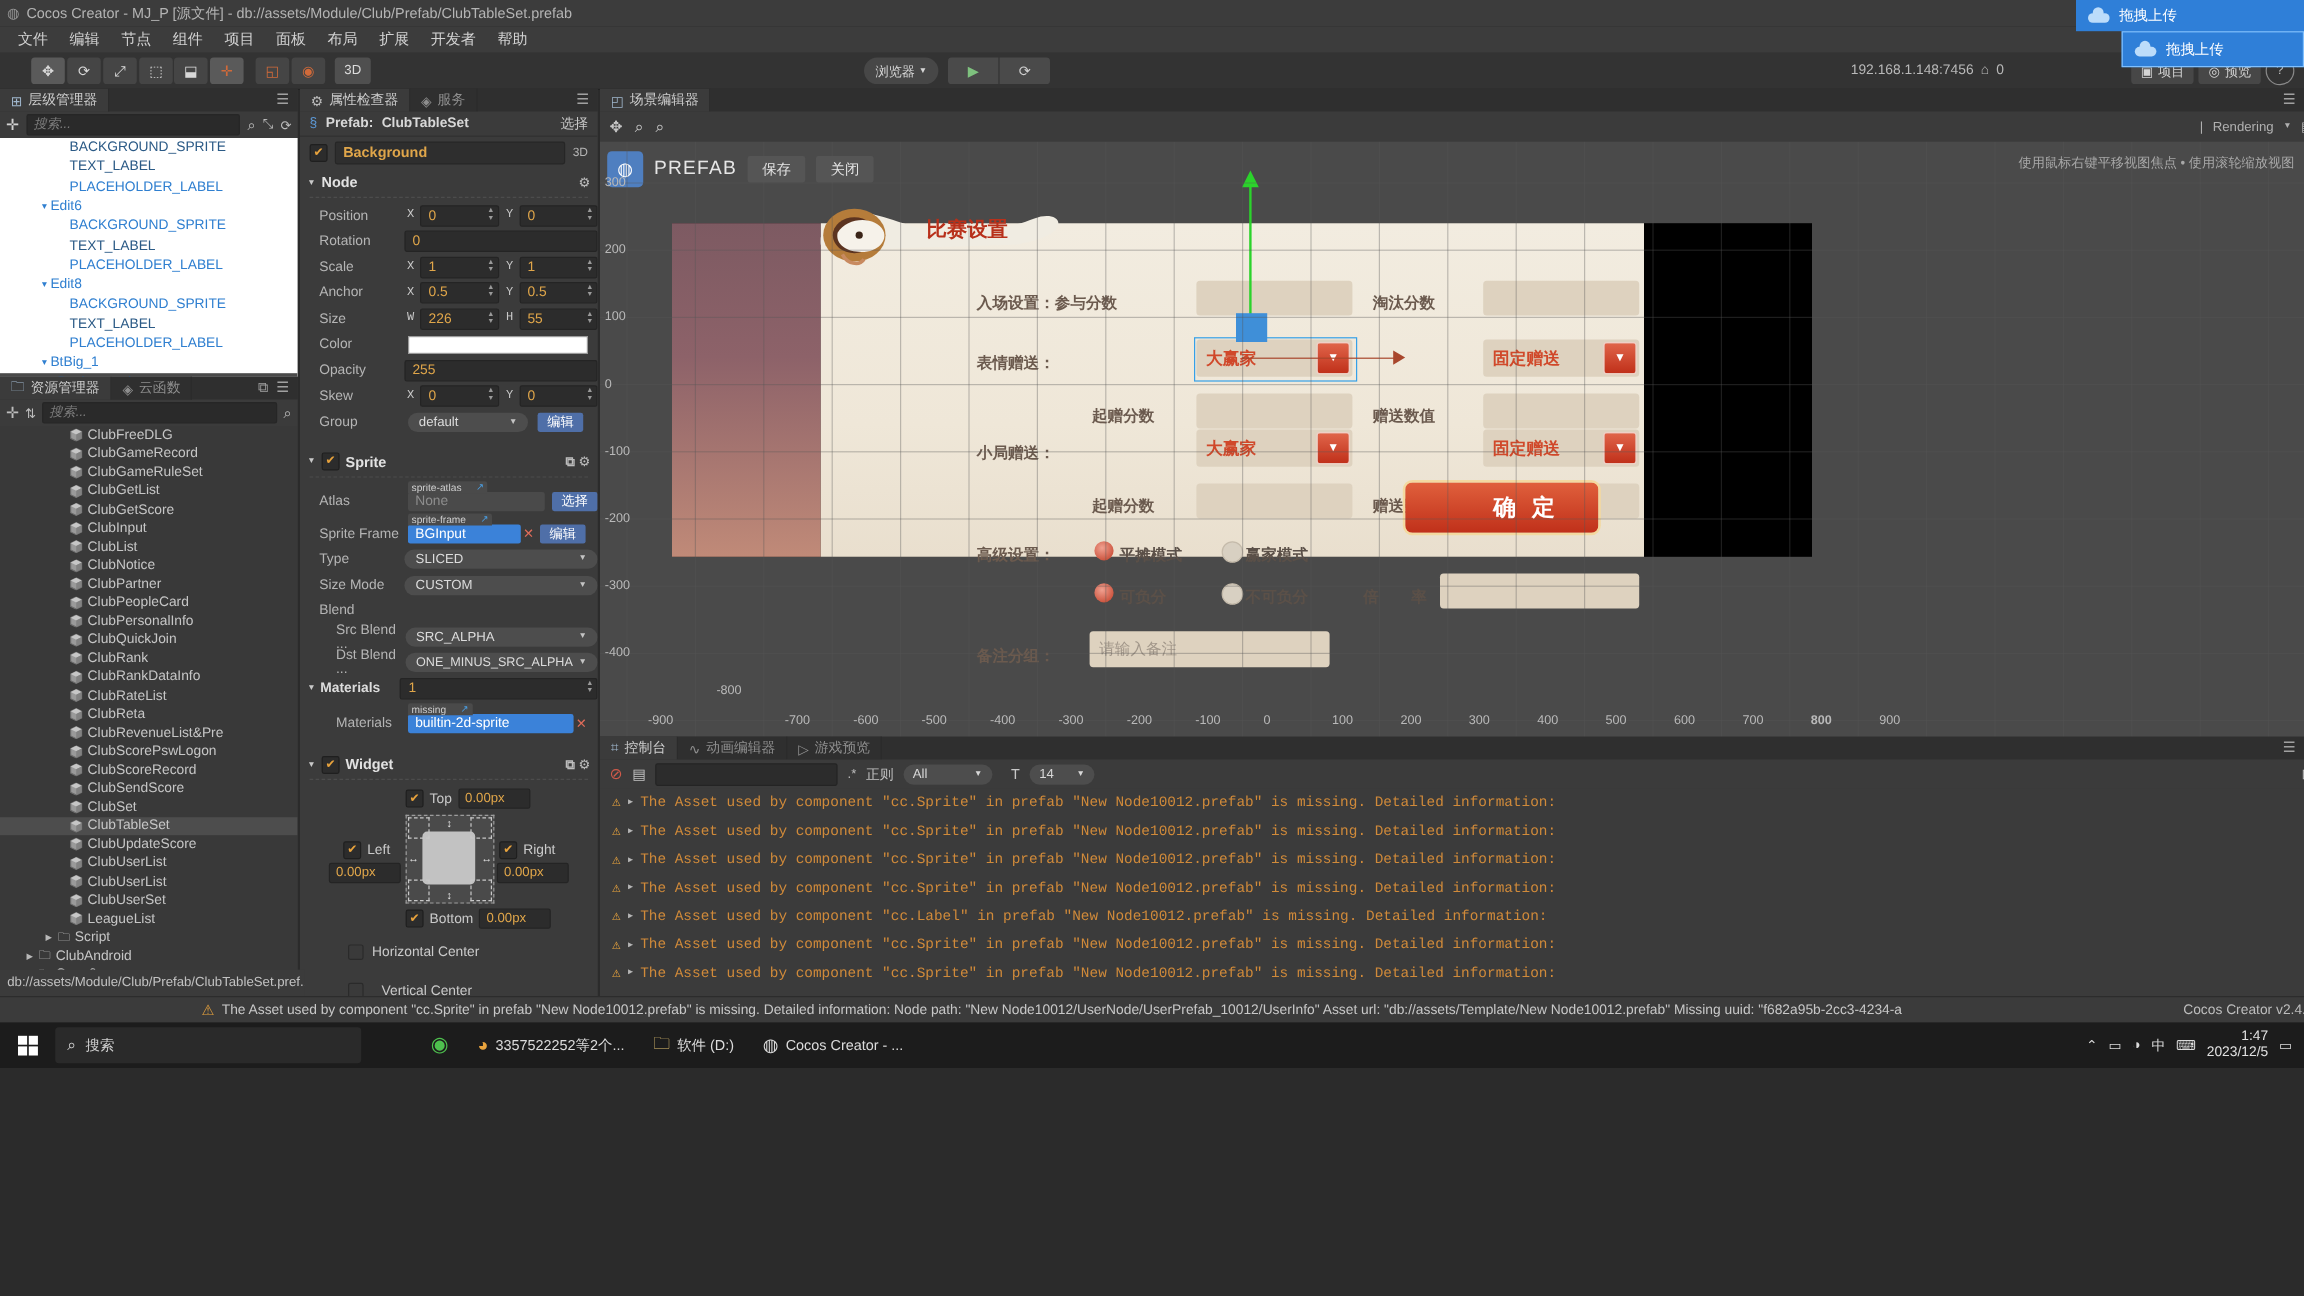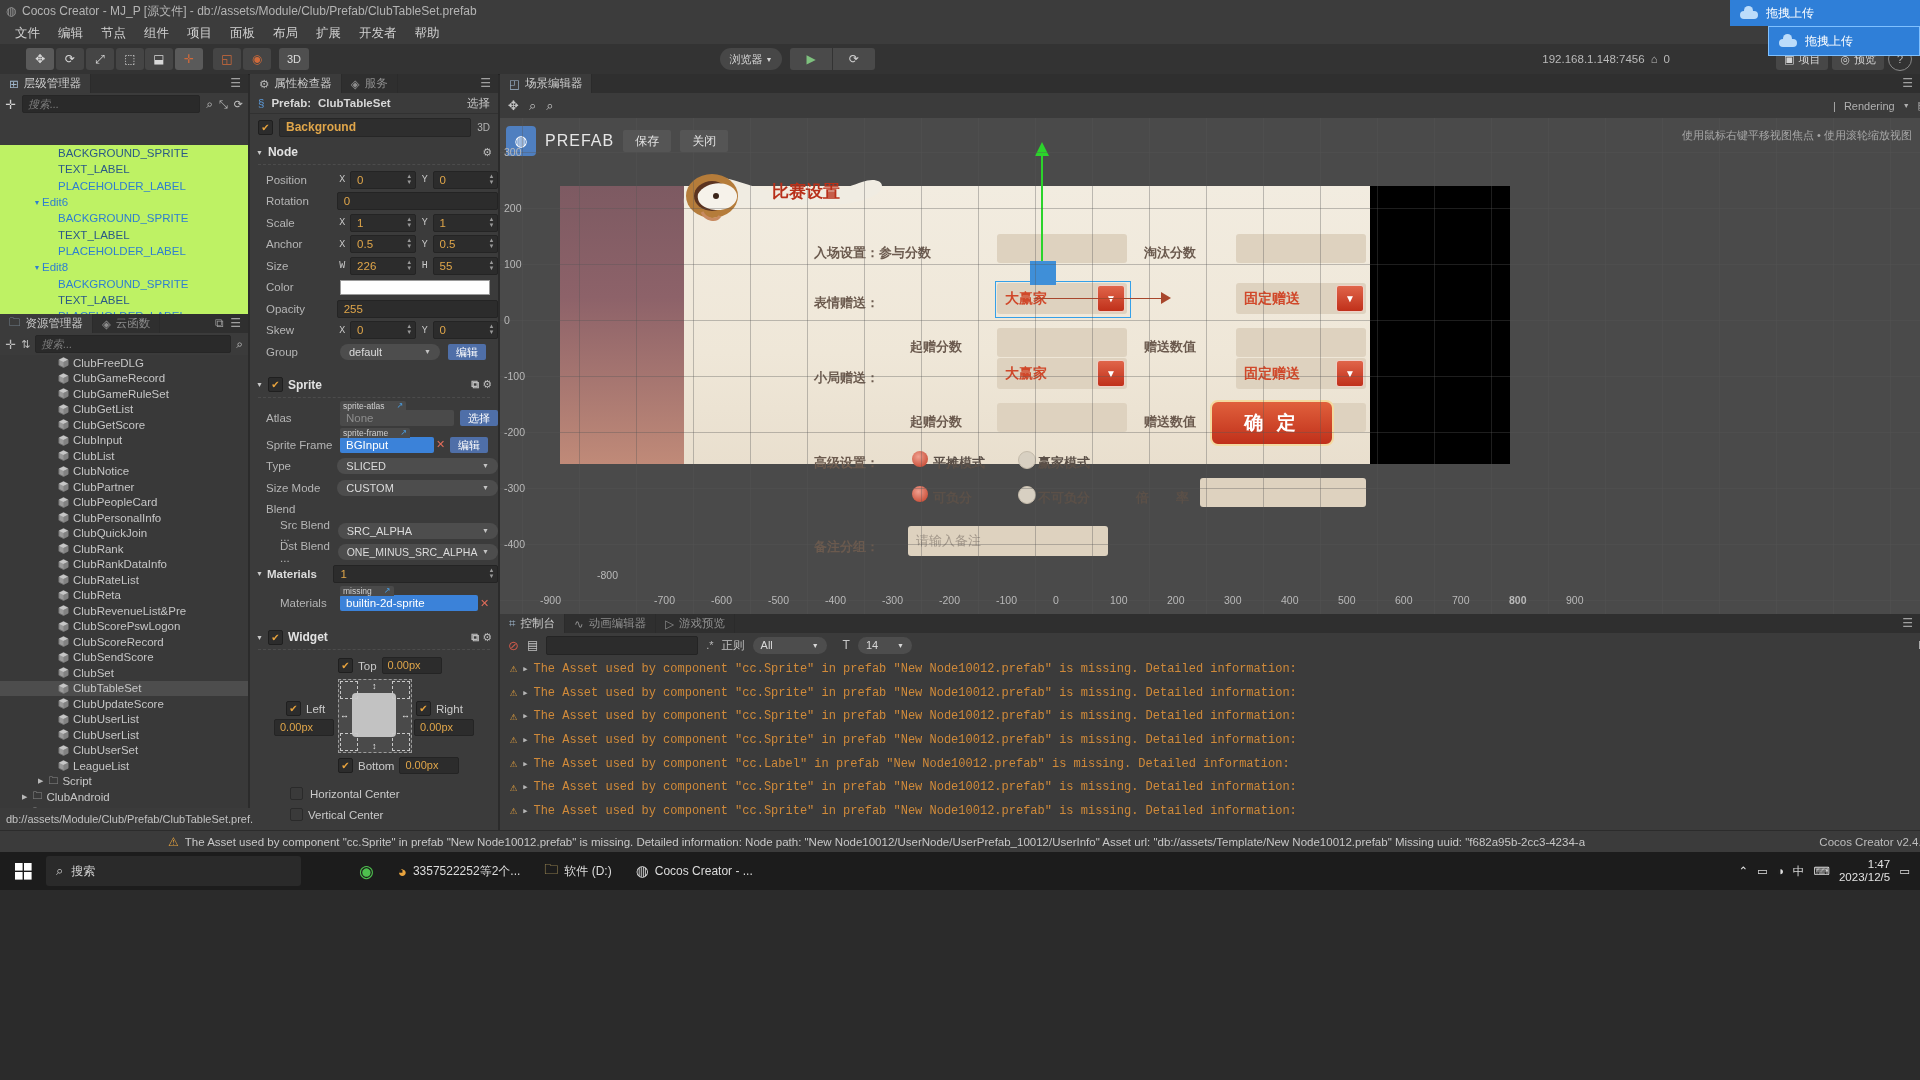--- a/index.html
+++ b/index.html
@@ -38,21 +38,21 @@
   .ptabs{height:19px;background:#2f2f2f;display:flex;align-items:flex-end;}
   .ptab{height:19px;padding:0 9px;display:flex;align-items:center;gap:5px;background:#3b3b3b;color:#cdcdcd;font-size:11.5px;border-right:1px solid #2b2b2b;}
   .ptab.inactive{background:#2f2f2f;color:#8e8e8e;}
   .pmenu{margin-left:auto;padding:0 7px;color:#a0a0a0;font-size:12px;line-height:19px;}
 
   
   #hier{left:0;top:74px;width:248px;height:240px;}
   #hier .toolrow{height:22px;display:flex;align-items:center;gap:6px;padding:0 5px;background:#3b3b3b;}
   .srchbox{flex:1;height:16px;background:#2a2a2a;border:1px solid #262626;border-radius:2px;color:#7d7d7d;font-style:italic;font-size:11px;padding:0 5px;line-height:16px;}
   .icobtn{color:#bdbdbd;font-size:11px;}
-  #hierlist{position:absolute;left:0;top:41px;width:248px;height:199px;overflow:hidden;background:#bef264;margin-top:30px;}
+  #hierlist{position:absolute;left:0;top:41px;width:248px;height:199px;overflow:hidden;background:#ffffff;}
   .hrow{height:16.3px;display:flex;align-items:center;color:#2f7fd0;font-size:11.5px;white-space:nowrap;}
   .hrow.dim{color:#2b5a86;}
   .hrow.sel{background:#4a4a4a;}
   .arw{width:10px;color:#2f7fd0;font-size:7px;text-align:center;}
 
   
   #assets{left:0;top:314px;width:248px;height:516px;}
   #assets .toolrow{height:22px;display:flex;align-items:center;gap:5px;padding:0 5px;background:#3b3b3b;}
   #assetlist{position:absolute;left:0;top:41px;width:248px;height:475px;overflow:hidden;background:#393939;}
   .arow{height:15.5px;display:flex;align-items:center;color:#c6c6c6;font-size:11.5px;white-space:nowrap;padding-left:58px;}
@@ -112,21 +112,21 @@
   #gameinner{position:absolute;left:124px;top:0;width:686px;height:278px;background:linear-gradient(180deg,#f2ece0 0%,#efe7d8 60%,#e9dfce 100%);}
   #gameleft{position:absolute;left:0;top:0;width:124px;height:278px;background:linear-gradient(180deg,#7d5a62 0%,#8d6269 40%,#c08a78 100%);}
   .flab{position:absolute;color:#6b5a4e;font-size:13px;font-weight:bold;font-family:"DejaVu Sans",sans-serif;white-space:nowrap;}
   .finput{position:absolute;background:#ded2bf;border-radius:3px;}
   .fsel{position:absolute;background:#ded2bf;border-radius:3px;display:flex;align-items:center;}
   .fsel .tv{color:#d0482a;font-size:14px;font-weight:bold;padding-left:8px;}
   .fsel .dd{position:absolute;right:2px;top:2px;bottom:2px;width:26px;background:linear-gradient(180deg,#e0654a,#c0301a);border-radius:3px;border:1px solid #f0cfc6;display:flex;align-items:center;justify-content:center;color:#fff;font-size:10px;}
   .radio{position:absolute;width:16px;height:16px;border-radius:50%;}
   .radio.on{background:radial-gradient(circle at 40% 35%,#f0a090,#c03a22);}
   .radio.off{background:#d8d0c2;border:1px solid #c5bbab;}
-  #okbtn{position:absolute;right:36px;bottom:18px;width:120px;height:42px;background:linear-gradient(180deg,#e0603c 0%,#c0301a 100%);border:2px solid #f3d9a0;border-radius:8px;color:#fff;font-size:19px;font-weight:bold;display:flex;align-items:center;justify-content:center;letter-spacing:4px;}
+  #okbtn{position:absolute;right:36px;bottom:18px;width:120px;height:42px;background:linear-gradient(180deg,#e0603c 0%,#c0301a 100%);border:2px solid #f3d9a0;border-radius:8px;color:#fff;font-size:19px;font-weight:bold;display:flex;align-items:center;justify-content:center;letter-spacing:4px;padding-left:41px;}
   #titleArt{position:absolute;left:-8px;top:-22px;width:250px;height:70px;}
   #gizmoY{position:absolute;left:481px;top:-38px;width:2px;height:118px;background:#2bd32b;}
   #gizmoArrow{position:absolute;left:475px;top:-44px;width:0;height:0;border-left:7px solid transparent;border-right:7px solid transparent;border-bottom:14px solid #2bd32b;}
   #gizmoBlue{position:absolute;left:470px;top:75px;width:26px;height:24px;background:#3f8fd8;}
   #selRect{position:absolute;border:1px solid #35a0e8;}
   #lineH{position:absolute;background:#a8462c;height:1px;}
 
   
   #console{left:500px;top:614px;width:1420px;height:216px;background:#3b3b3b;}
   #consbar{position:absolute;left:0;top:19px;width:1420px;height:24px;background:#3b3b3b;display:flex;align-items:center;gap:8px;padding:0 8px;}
@@ -808,21 +808,21 @@
         <div style="position:absolute;left:88px;top:100px;display:flex;align-items:center;gap:5px">
           <div class="ckbx on">✔</div>
           <span class="wlab">Bottom</span>
           <div class="wfield" style="width:48px">0.00px</div>
         </div>
 
         <div style="position:absolute;left:40px;top:130px;display:flex;align-items:center;gap:7px">
           <div class="cks"></div>
           <span class="wlab">Horizontal Center</span>
         </div>
-        <div style="position:absolute;left:40px;top:151px;display:flex;align-items:center;gap:5px">
+        <div style="position:absolute;left:40px;top:162px;display:flex;align-items:center;gap:15px">
           <div class="cks"></div>
           <span class="wlab">Vertical Center</span>
         </div>
       </div>
 
     </div>
   </div>
 
   <div class="abs panel" id="scene">
     <div class="ptabs">

